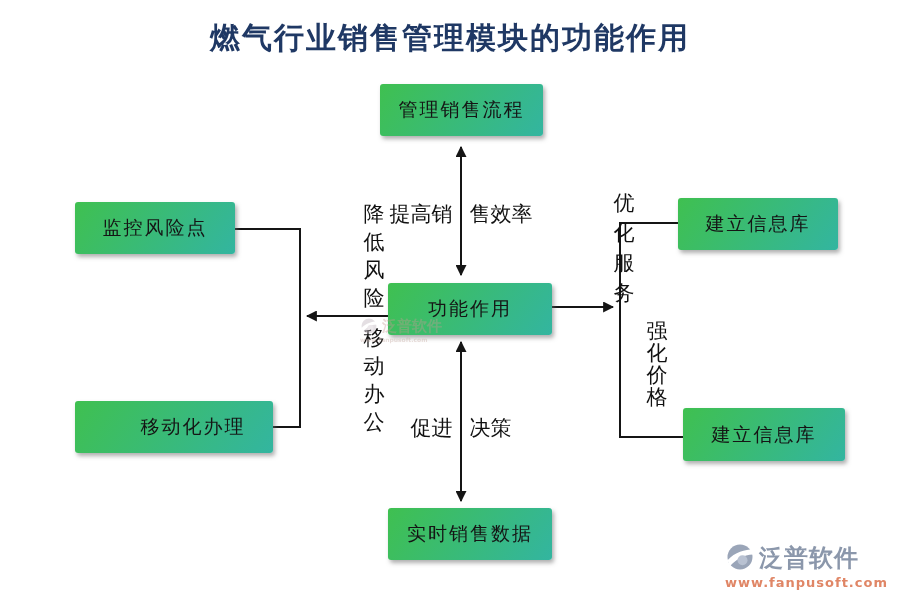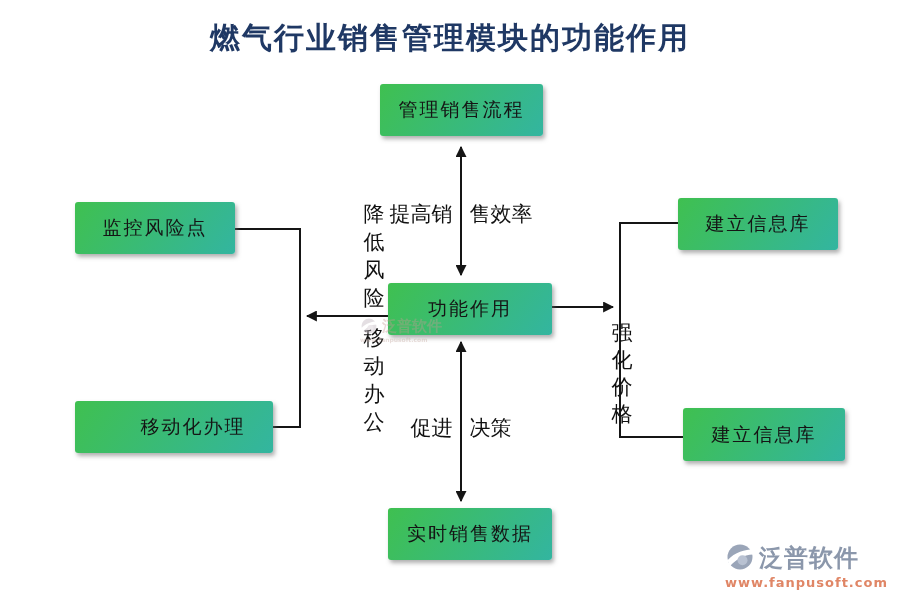--- a/index.html
+++ b/index.html
@@ -34,21 +34,21 @@
   }
   .hlabel-top{left:351px;top:200px;}
   .hlabel-bottom{left:351px;top:414px;}
   .vlabel{
     position:absolute;width:26px;font-size:21px;color:#111;
     text-align:center;word-break:break-all;line-height:28px;margin-left:40px;
   }
   .vlabel-left-upper{left:321px;top:200px;}
   .vlabel-left-lower{left:321px;top:324px;}
   .vlabel-right-upper{left:571px;top:188px;line-height:30px;}
-  .vlabel-right-lower{left:569px;top:320px;line-height:27px;}
+  .vlabel-right-lower{left:604px;top:320px;line-height:22px;}
 
   .wm-corner{position:absolute;right:12px;bottom:10px;text-align:center;}
   .wm-row{display:flex;align-items:flex-start;gap:4px;}
   .wm-brand{font-size:24px;font-weight:bold;color:#8B97AB;letter-spacing:1px;}
   .wm-url{font-size:13px;font-weight:bold;color:#E08666;letter-spacing:1px;margin-top:1px;}
   .wm-faint{position:absolute;left:360px;top:317px;opacity:.38;}
   .wm-faint .wm-brand{font-size:15px;color:#C59A93;letter-spacing:0;}
   .wm-faint .wm-url{font-size:6px;color:#C5A8A0;margin-top:0;letter-spacing:0;}
 </style>
 </head>
@@ -97,20 +97,21 @@
   <div class="hlabel hlabel-top">
     <span>提高销</span>
     <span>售效率</span>
   </div>
   <div class="hlabel hlabel-bottom">
     <span>促进</span>
     <span>决策</span>
   </div>
   <div class="vlabel vlabel-left-upper">降低风险</div>
   <div class="vlabel vlabel-left-lower">移动办公</div>
+  <div class="vlabel vlabel-right-upper">优化服务</div>
   <div class="vlabel vlabel-right-lower">强化价格</div>
 
   <div class="wm-faint">
     <div class="wm-row">
       <svg width="18" height="18" viewBox="0 0 36 36">
         <circle cx="18" cy="18" r="15" fill="#B9AEB6"></circle>
         <path d="M3 22 C 12 12, 24 9, 34 9 L 34 15 C 22 15, 12 22, 6 29 Z" fill="#ffffff"></path>
         <circle cx="21" cy="22" r="6" fill="#CEC4CC"></circle>
       </svg>
       <span class="wm-brand">泛普软件</span>

